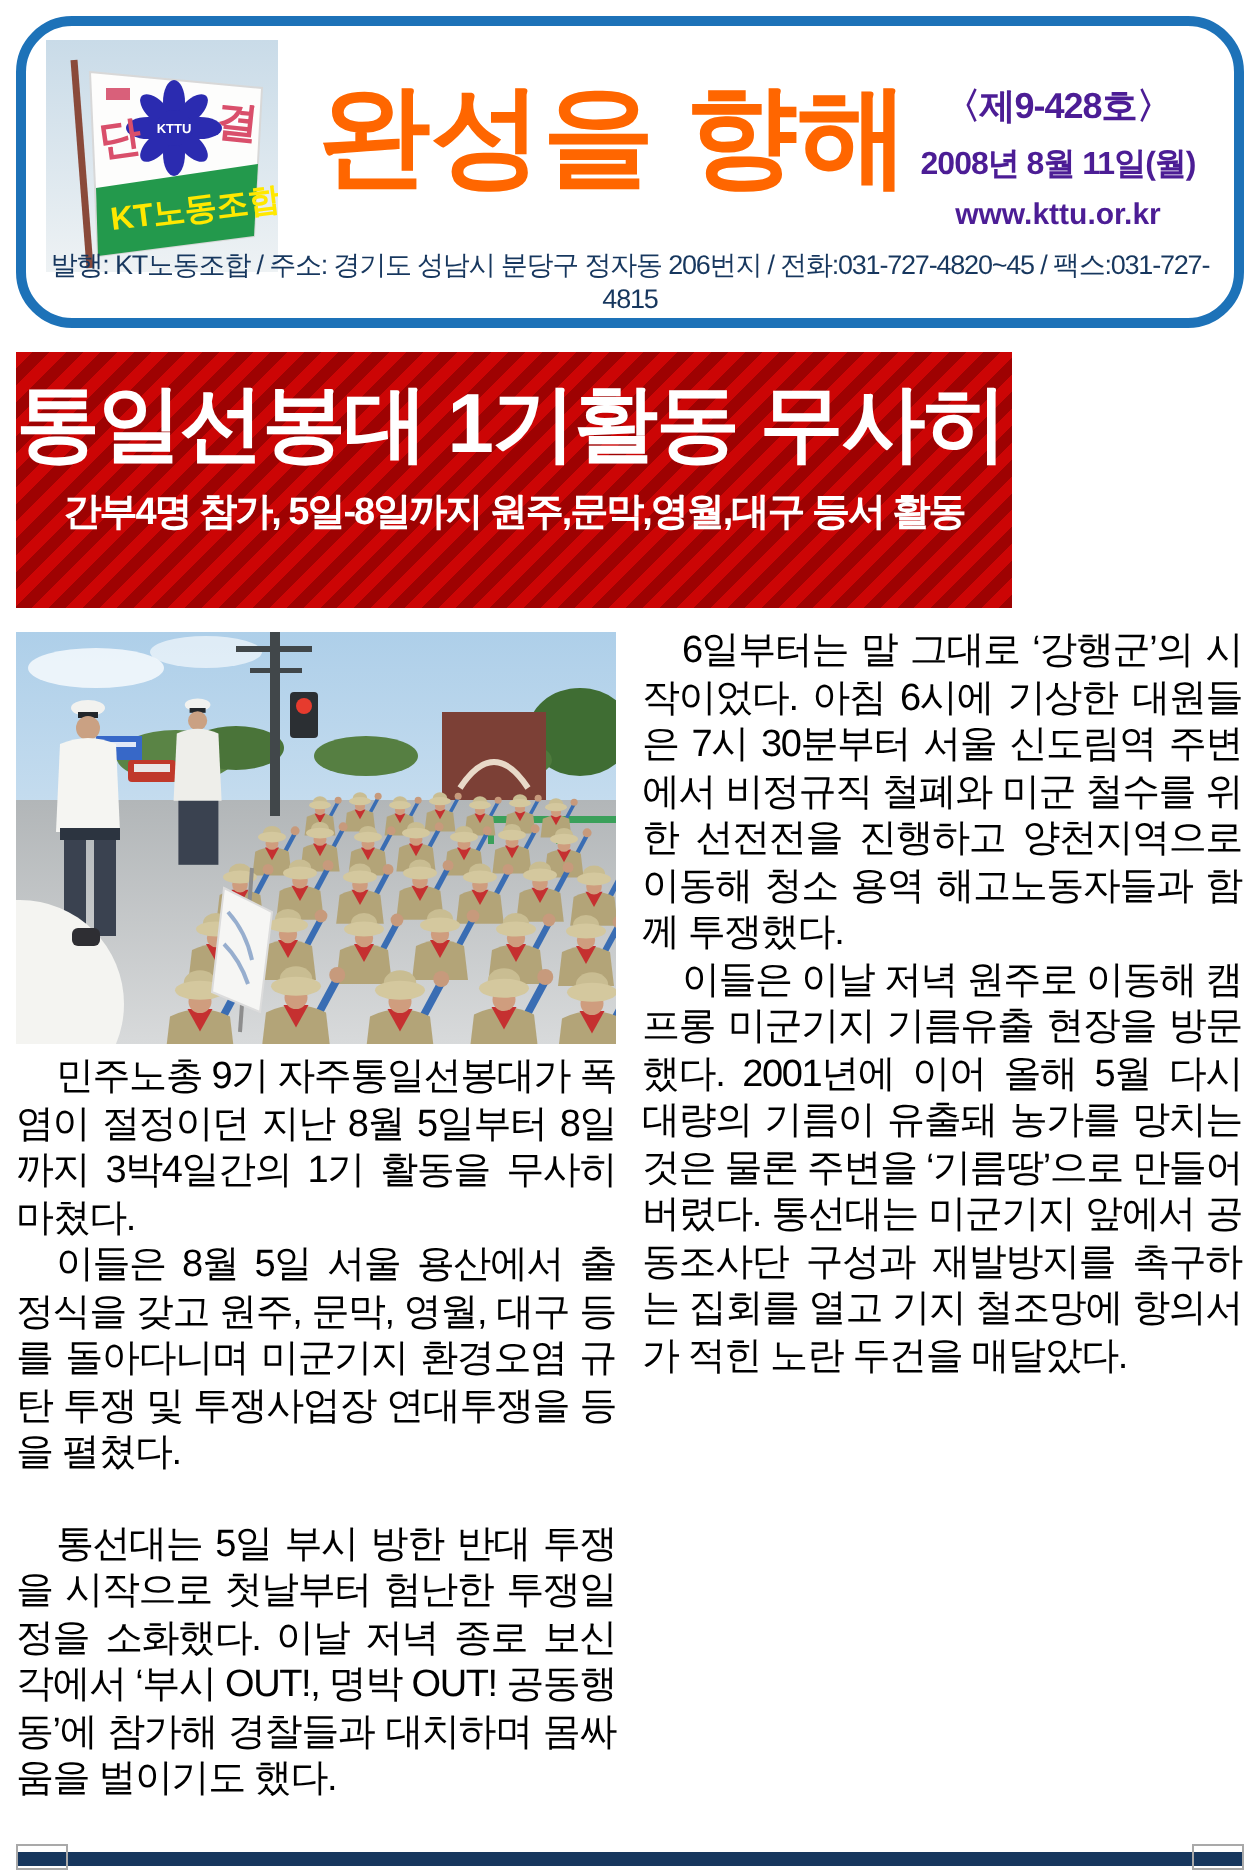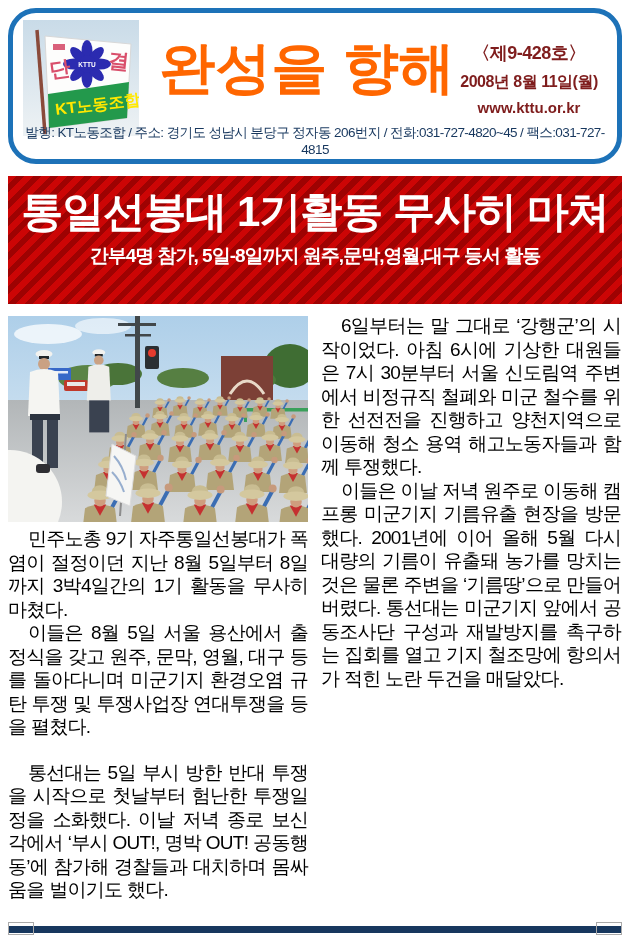--- a/index.html
+++ b/index.html
@@ -7,29 +7,29 @@
         font-family:"Liberation Sans","DejaVu Sans",sans-serif;}
 
   
   .masthead{position:absolute;left:8px;top:8px;width:614px;height:156px;
             border:5px solid #1d72b8;border-radius:28px;box-sizing:border-box;background:#fff;}
   .flag-wrap{position:absolute;left:10px;top:7px;width:116px;height:116px;}
   .mast-title{position:absolute;left:118px;top:24px;width:352px;text-align:center;
               font-size:56px;font-weight:800;color:#ff6600;letter-spacing:0px;
               white-space:nowrap;line-height:1.1;}
   .issue-info{position:absolute;right:10px;top:28px;width:156px;text-align:center;
-              color:#7f1d1d;font-weight:bold;}
+              color:#4c1d95;font-weight:bold;}
   .issue-no{font-size:18px;letter-spacing:-0.5px;}
   .issue-date{font-size:16px;margin-top:7px;letter-spacing:-0.5px;}
   .issue-url{font-size:15px;margin-top:6px;letter-spacing:0px;}
   .publisher{position:absolute;left:0;right:0;bottom:2px;text-align:center;
              font-size:13.5px;color:#17375e;letter-spacing:-0.6px;font-weight:500;}
 
   
-  .banner{position:absolute;left:8px;top:176px;width:614px;height:128px;text-align:center;
+  .banner{position:absolute;left:8px;top:176px;width:498px;height:128px;text-align:center;
           background:repeating-linear-gradient(135deg,#cc0505 0px,#cc0505 6px,#9e0202 6px,#9e0202 12px);}
   .banner-headline{margin:0;padding-top:12px;font-size:42px;font-weight:800;color:#fff;
                    letter-spacing:-1px;white-space:nowrap;line-height:1.15;}
   .banner-sub{margin:12px;margin-top:7px;font-size:19px;font-weight:800;color:#fff;
               letter-spacing:-1px;white-space:nowrap;}
 
   
   .body-cols{position:absolute;left:8px;top:314px;width:614px;display:flex;gap:13px;}
   .col{width:300px;flex:0 0 300px;}
   .photo{width:300px;height:206px;margin:2px 0 5px 0;display:block;}

